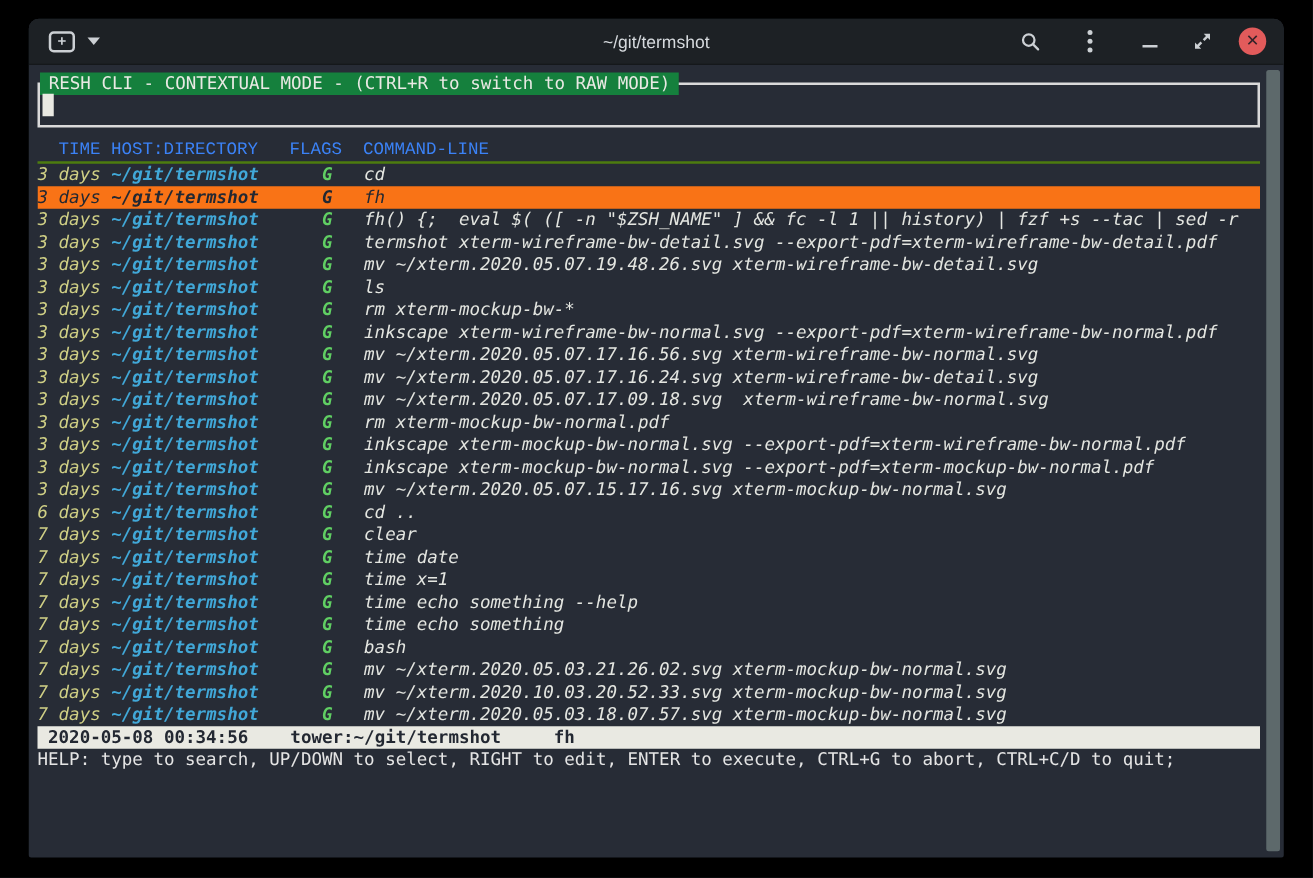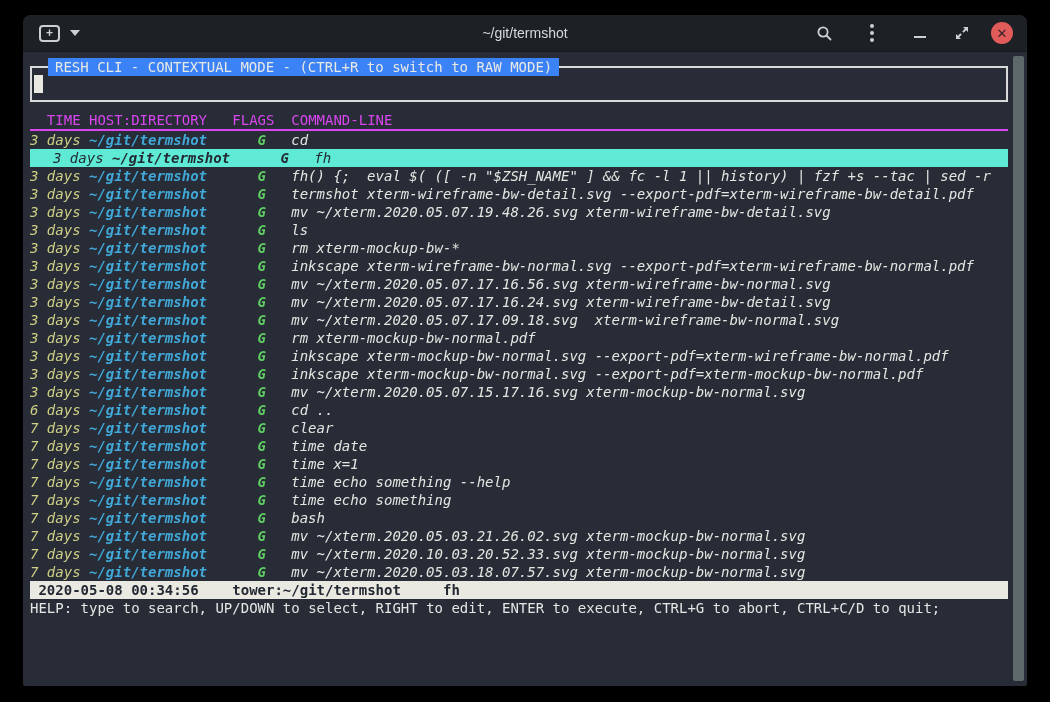--- a/index.html
+++ b/index.html
@@ -29,35 +29,35 @@
   .close-btn { width:22px; height:22px; border-radius:50%; background:#e25b5b;
                display:flex; align-items:center; justify-content:center;
                color:#342329; font:bold 13px/1 "DejaVu Sans", sans-serif; }
   .gap-a { width:16px; } .gap-b { width:22px; }
 
   
   .content { position:relative; height:634px; padding:14px 19px 0 7px;
              font-size:14px; line-height:18px; color:#e4e6e1; }
 
   .search-box { position:relative; height:36px; border:2px solid #dadada; }
-  .box-label { position:absolute; top:-10px; left:16px; background:#3b82f6;
+  .box-label { position:absolute; top:-10px; left:0; background:#15803d;
                padding:0 7px; color:#e9e9e4; white-space:pre; }
   .cursor-block { position:absolute; left:2px; top:7px; width:9px; height:18px;
                   background:#e9e9e2; }
 
-  .table-header { margin-top:9px; height:20px; border-bottom:2px solid #d946ef;
-                  white-space:pre; color:#d946ef; overflow:hidden; }
+  .table-header { margin-top:9px; height:20px; border-bottom:2px solid #4d7c0f;
+                  white-space:pre; color:#3b82f6; overflow:hidden;font-family:Liberation Mono, monospace; }
 
   .rows { overflow:hidden; }
   .row { height:18px; white-space:pre; overflow:hidden;font-style:italic; }
   .r-time  { display:inline-block; width:6ch; color:#cfcf85; }
   .r-dir   { display:inline-block; width:14ch; margin-left:1ch; color:#41a8d8; font-weight:bold; }
   .r-flags { display:inline-block; width:1ch; margin-left:6ch; color:#60cf63; font-weight:bold; }
   .r-cmd   { margin-left:3ch; color:#e4e6e1; white-space:pre; }
-  .row.selected { background:#5eead4;padding-left:23px; }
+  .row.selected { background:#f97316; }
   .row.selected .r-time, .row.selected .r-dir,
   .row.selected .r-flags, .row.selected .r-cmd { color:#232832; }
 
   .status-line { height:18px; background:#e9e9e2; color:#232832; font-weight:bold;
                  white-space:pre; overflow:hidden; }
   .st-datetime { margin-left:1ch; }
   .st-hostdir  { margin-left:4ch; }
   .st-query    { margin-left:5ch; }
 
   .help-line { height:18px; white-space:pre; color:#e5e5e5; overflow:hidden; }

